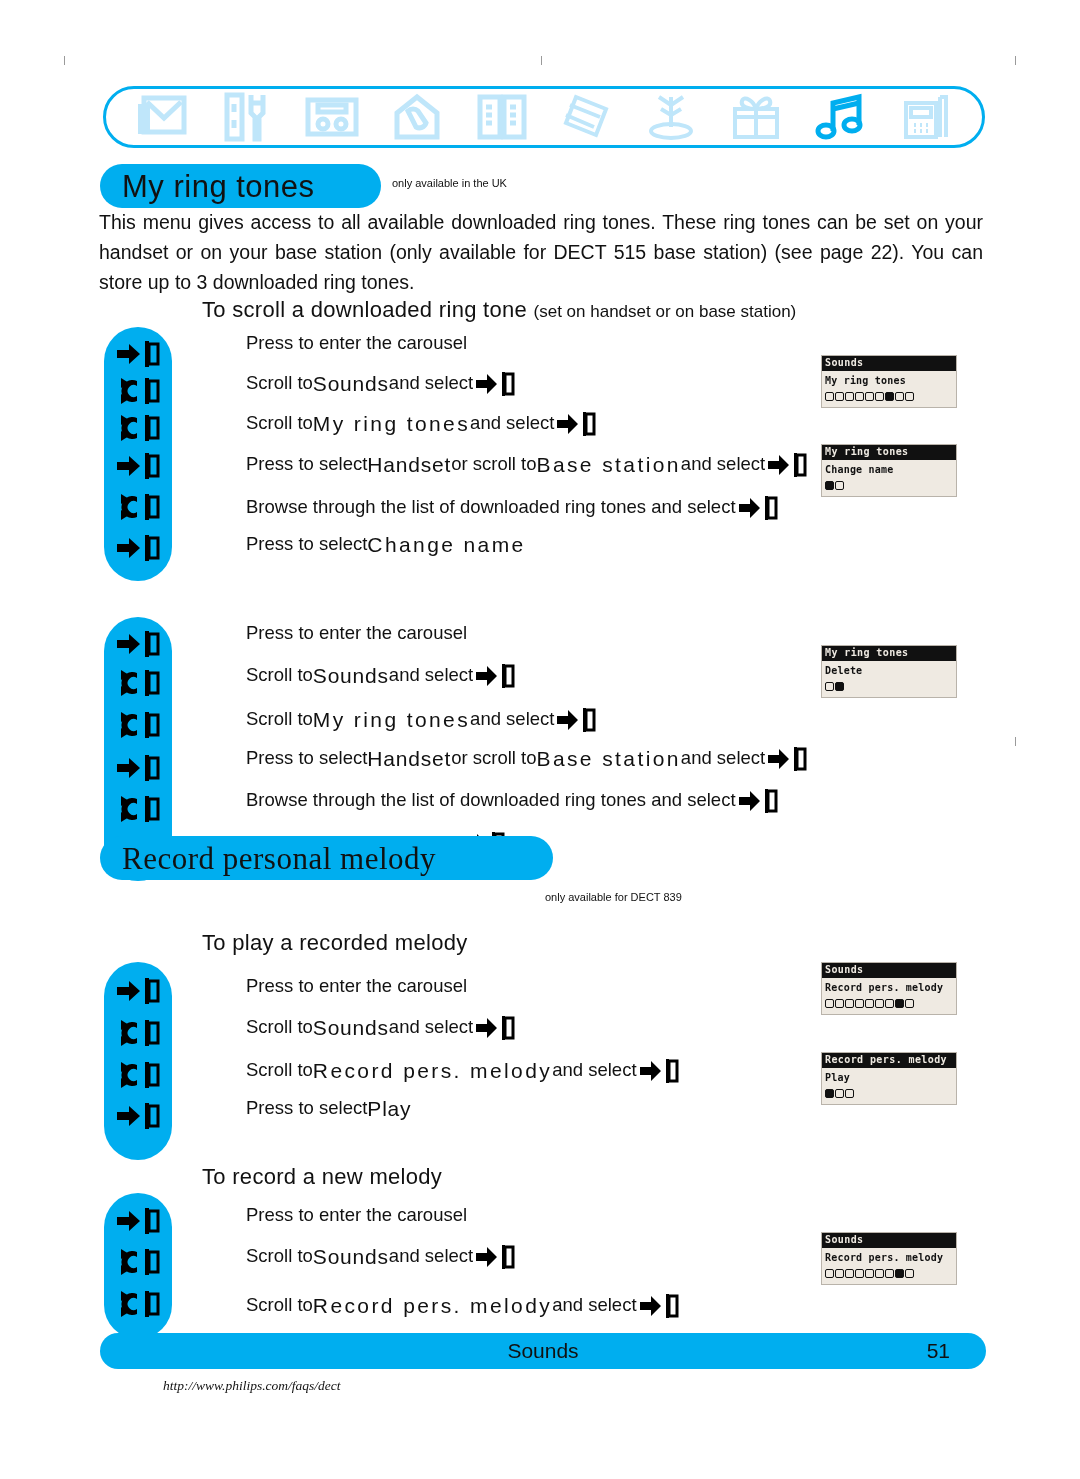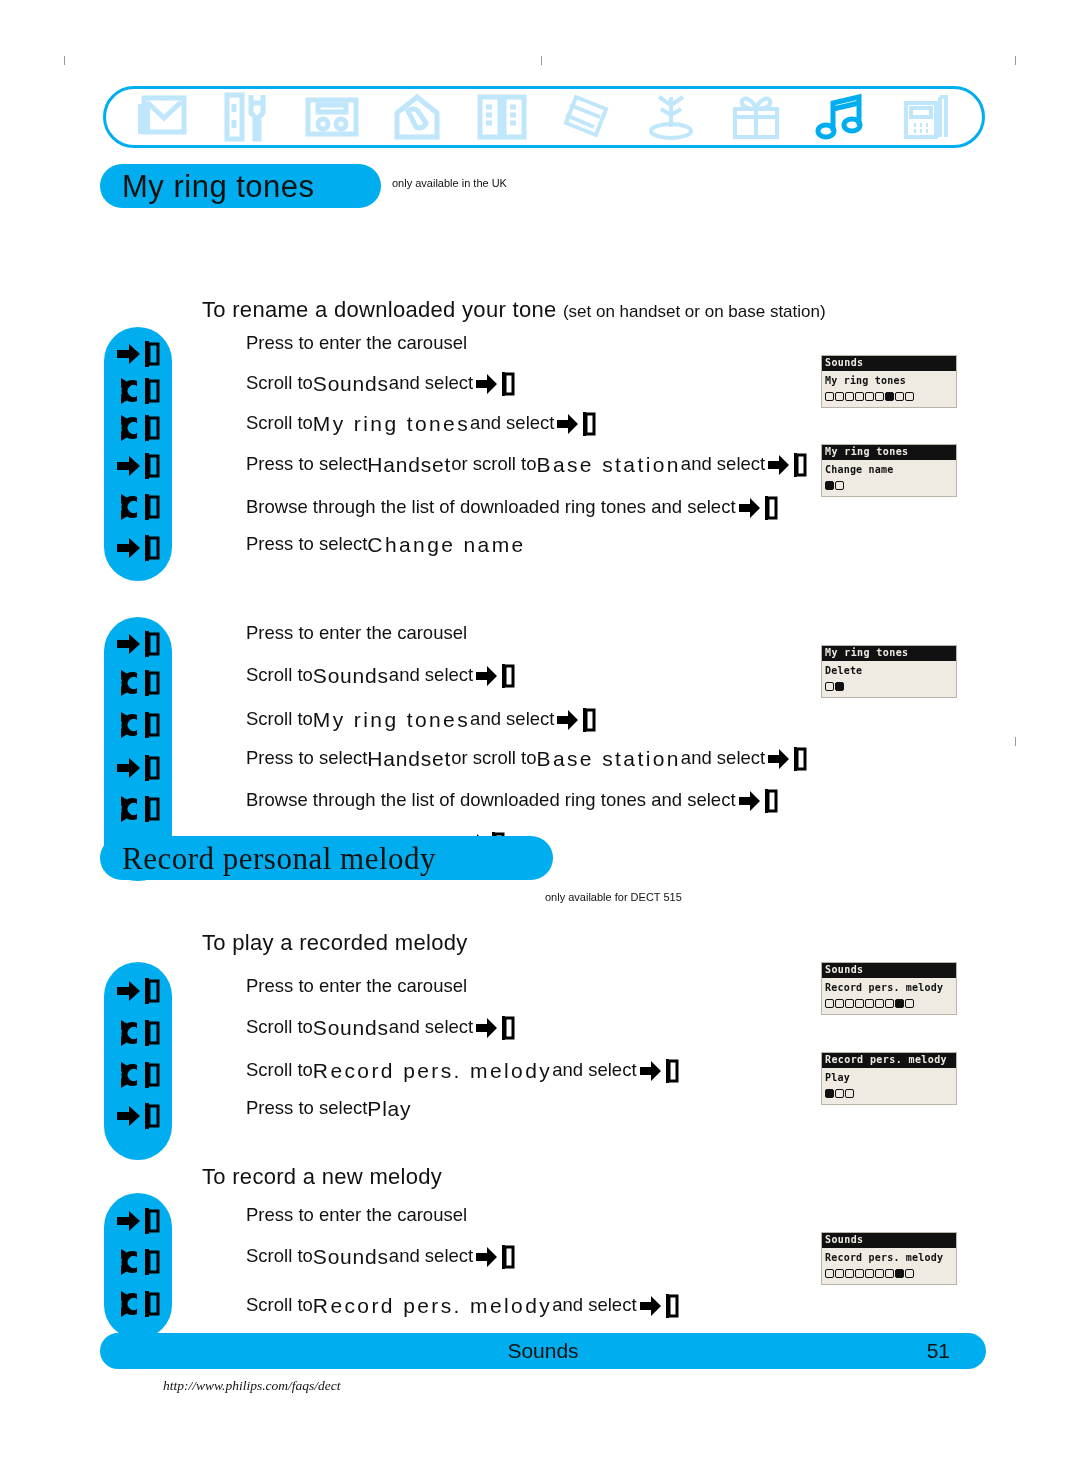--- a/index.html
+++ b/index.html
@@ -228,23 +228,24 @@
       </g>
         </svg>
     </div>
   </div>
 
   <div class="pill" id="pill-ringtones">
     <span class="pill-label">My ring tones</span>
   </div>
   <div class="pill-note" id="note-ringtones">only available in the UK</div>
 
+  <div class="intro">This menu gives access to all available downloaded ring tones. These ring tones can be set on your handset or on your base station (only available for DECT 515 base station) (see page 22). You can store up to 3 downloaded ring tones.</div>
 
   <div class="subhead" style="left:202px;top:297px;">
-    <span>To rename a downloaded your tone</span>
+    <span>To scroll a downloaded ring tone</span>
     <span class="small">(set on handset or on base station)</span>
   </div>
 
   <div class="keycol" style="left:104px;top:327px;height:238px;padding:8px 0;">
     <div class="kslot" style="height:37px;">
         <svg class="kicon" width="46" height="26" viewBox="0 0 46 26">
           <g fill="#000">
             <path d="M2 9 h12 V3 l11 10 l-11 10 v-6 H2 z"></path>
             <rect x="30" y="0" width="4" height="26"></rect>
             <rect x="34" y="3" width="9" height="20" fill="none" stroke="#000" stroke-width="3"></rect>
@@ -537,21 +538,21 @@
     <div class="lcd-body">Delete</div>
     <div class="lcd-dots">
         <span class="dot"></span>
         <span class="dot on"></span>
       </div>
   </div>
 
   <div class="pill" id="pill-melody">
     <span class="pill-label">Record personal melody</span>
   </div>
-  <div class="pill-note" id="note-melody">only available for DECT 515</div>
+  <div class="pill-note" id="note-melody">only available for DECT 839</div>
 
   <div class="subhead" style="left:202px;top:930px;">
     <span>To play a recorded melody</span>
   </div>
 
   <div class="keycol" style="left:104px;top:962px;height:182px;padding:8px 0;">
     <div class="kslot" style="height:42px;">
         <svg class="kicon" width="46" height="26" viewBox="0 0 46 26">
           <g fill="#000">
             <path d="M2 9 h12 V3 l11 10 l-11 10 v-6 H2 z"></path>

